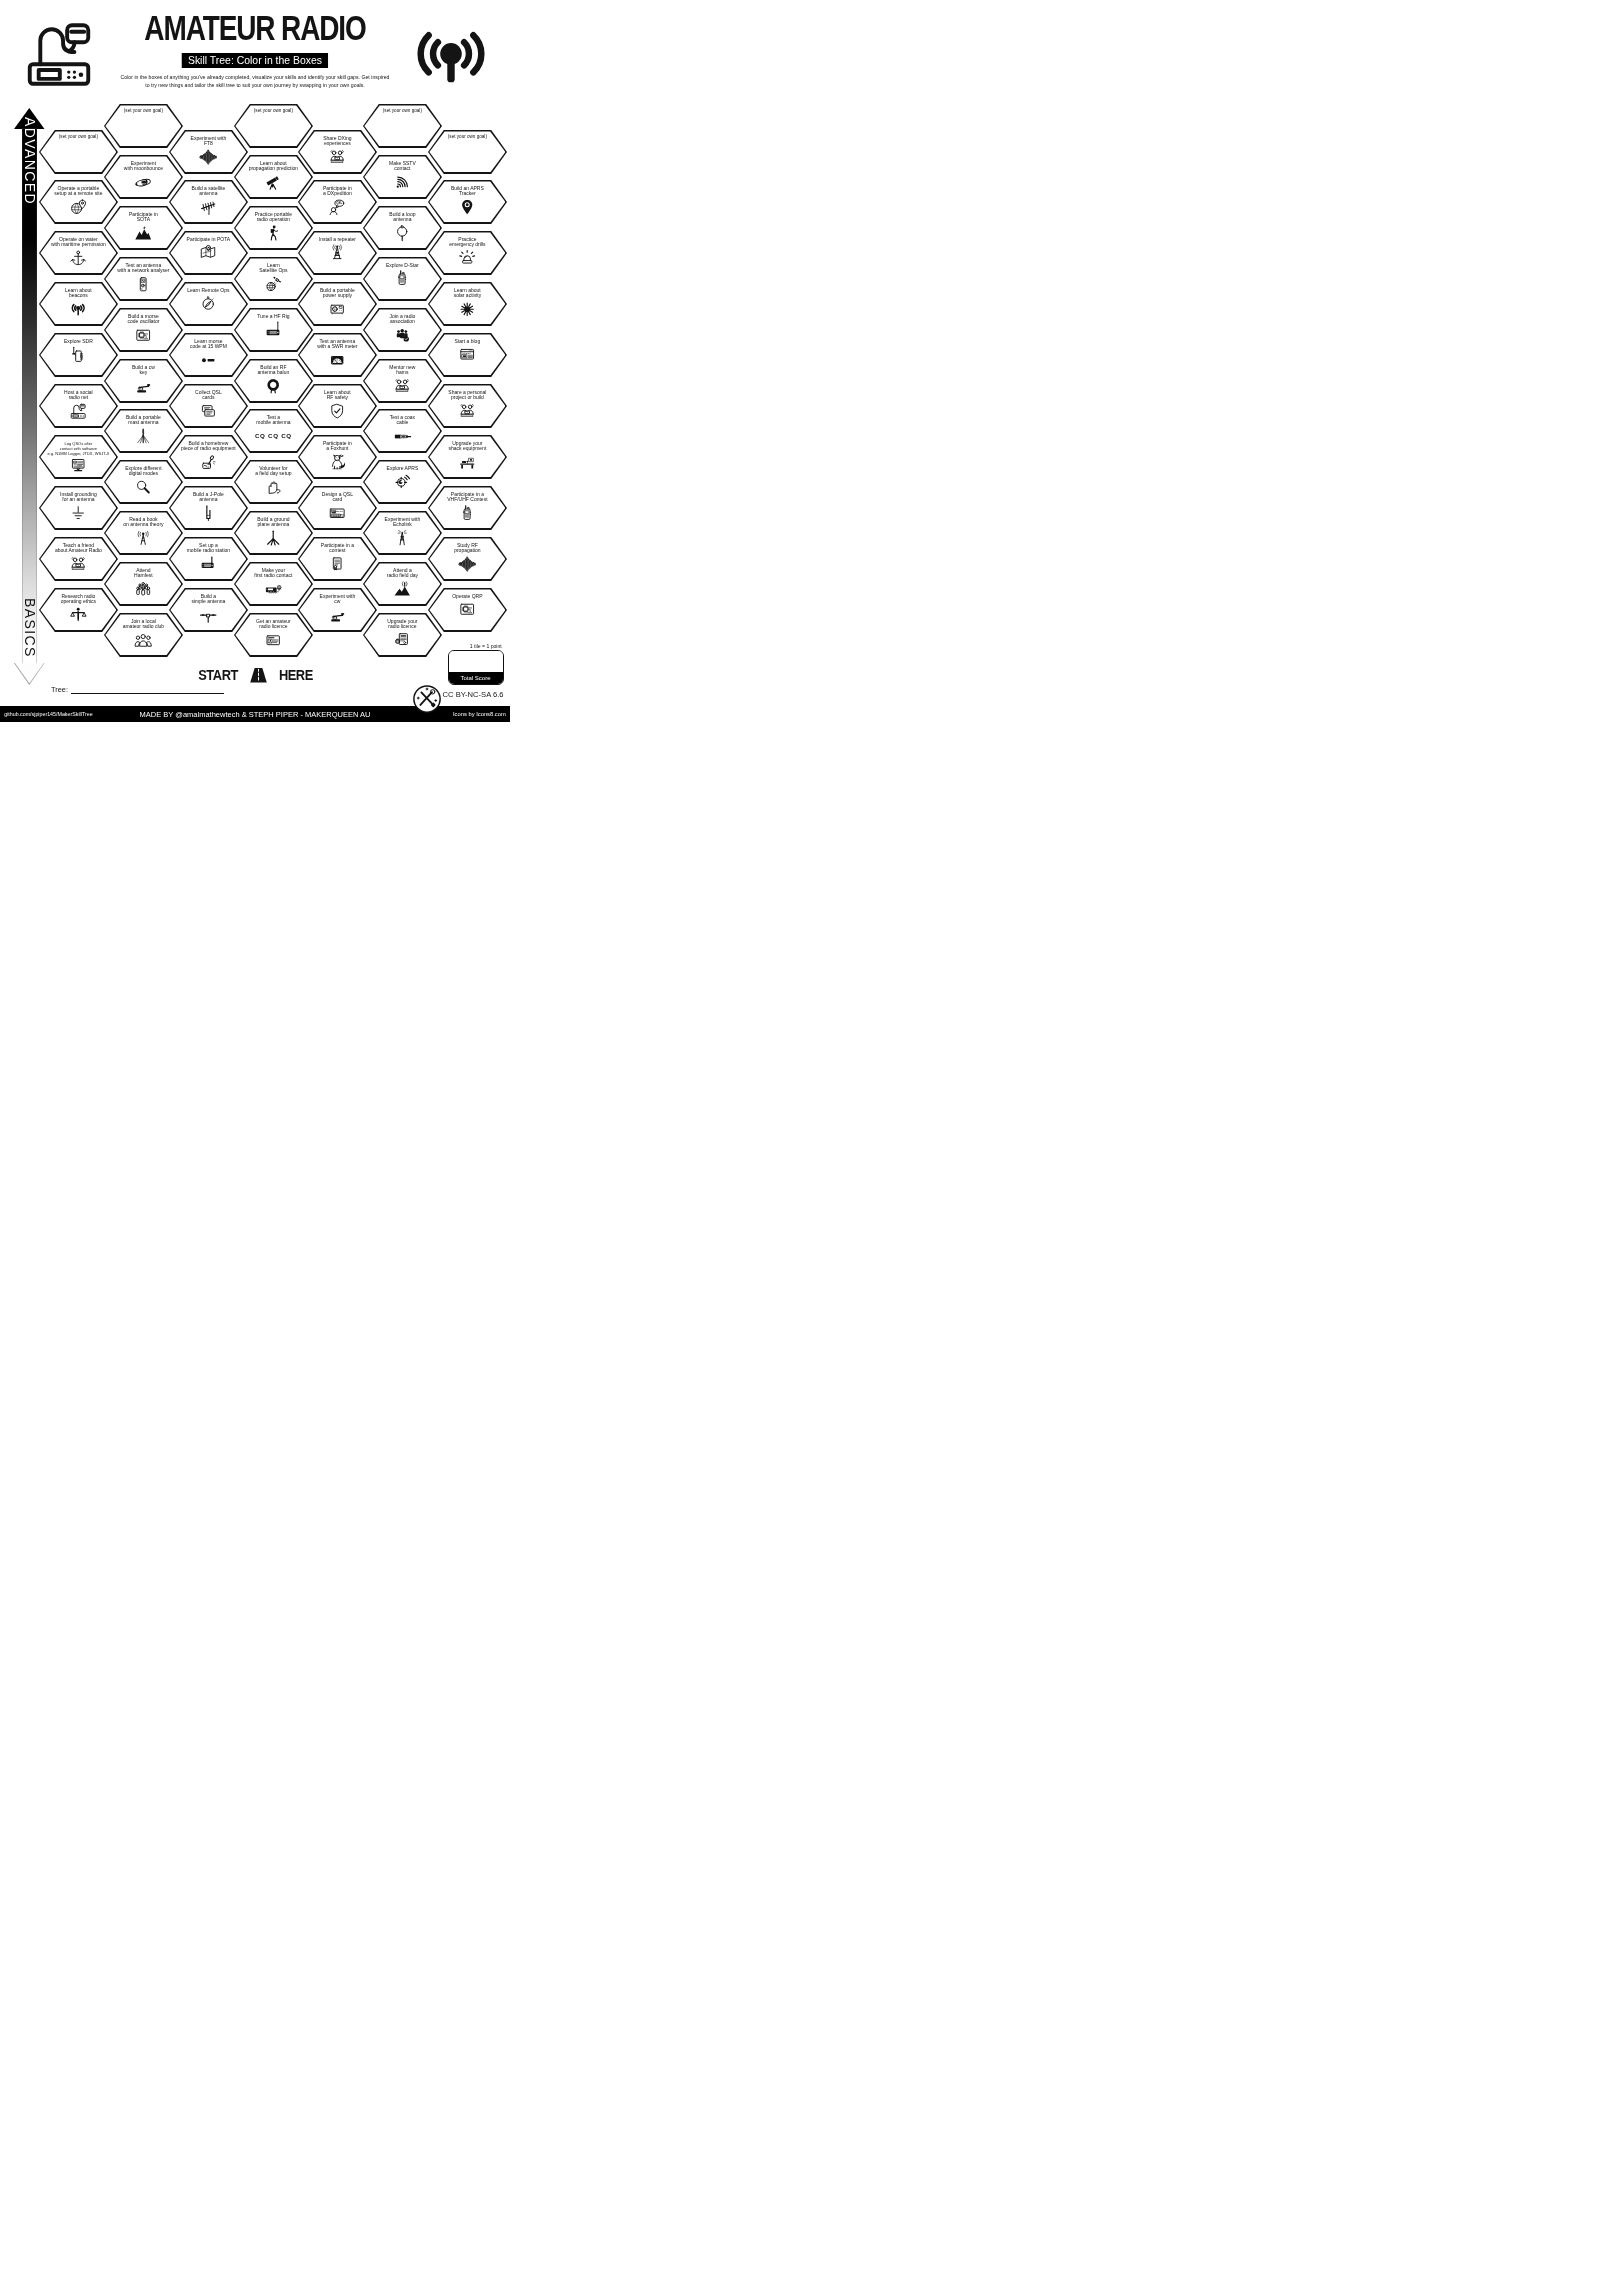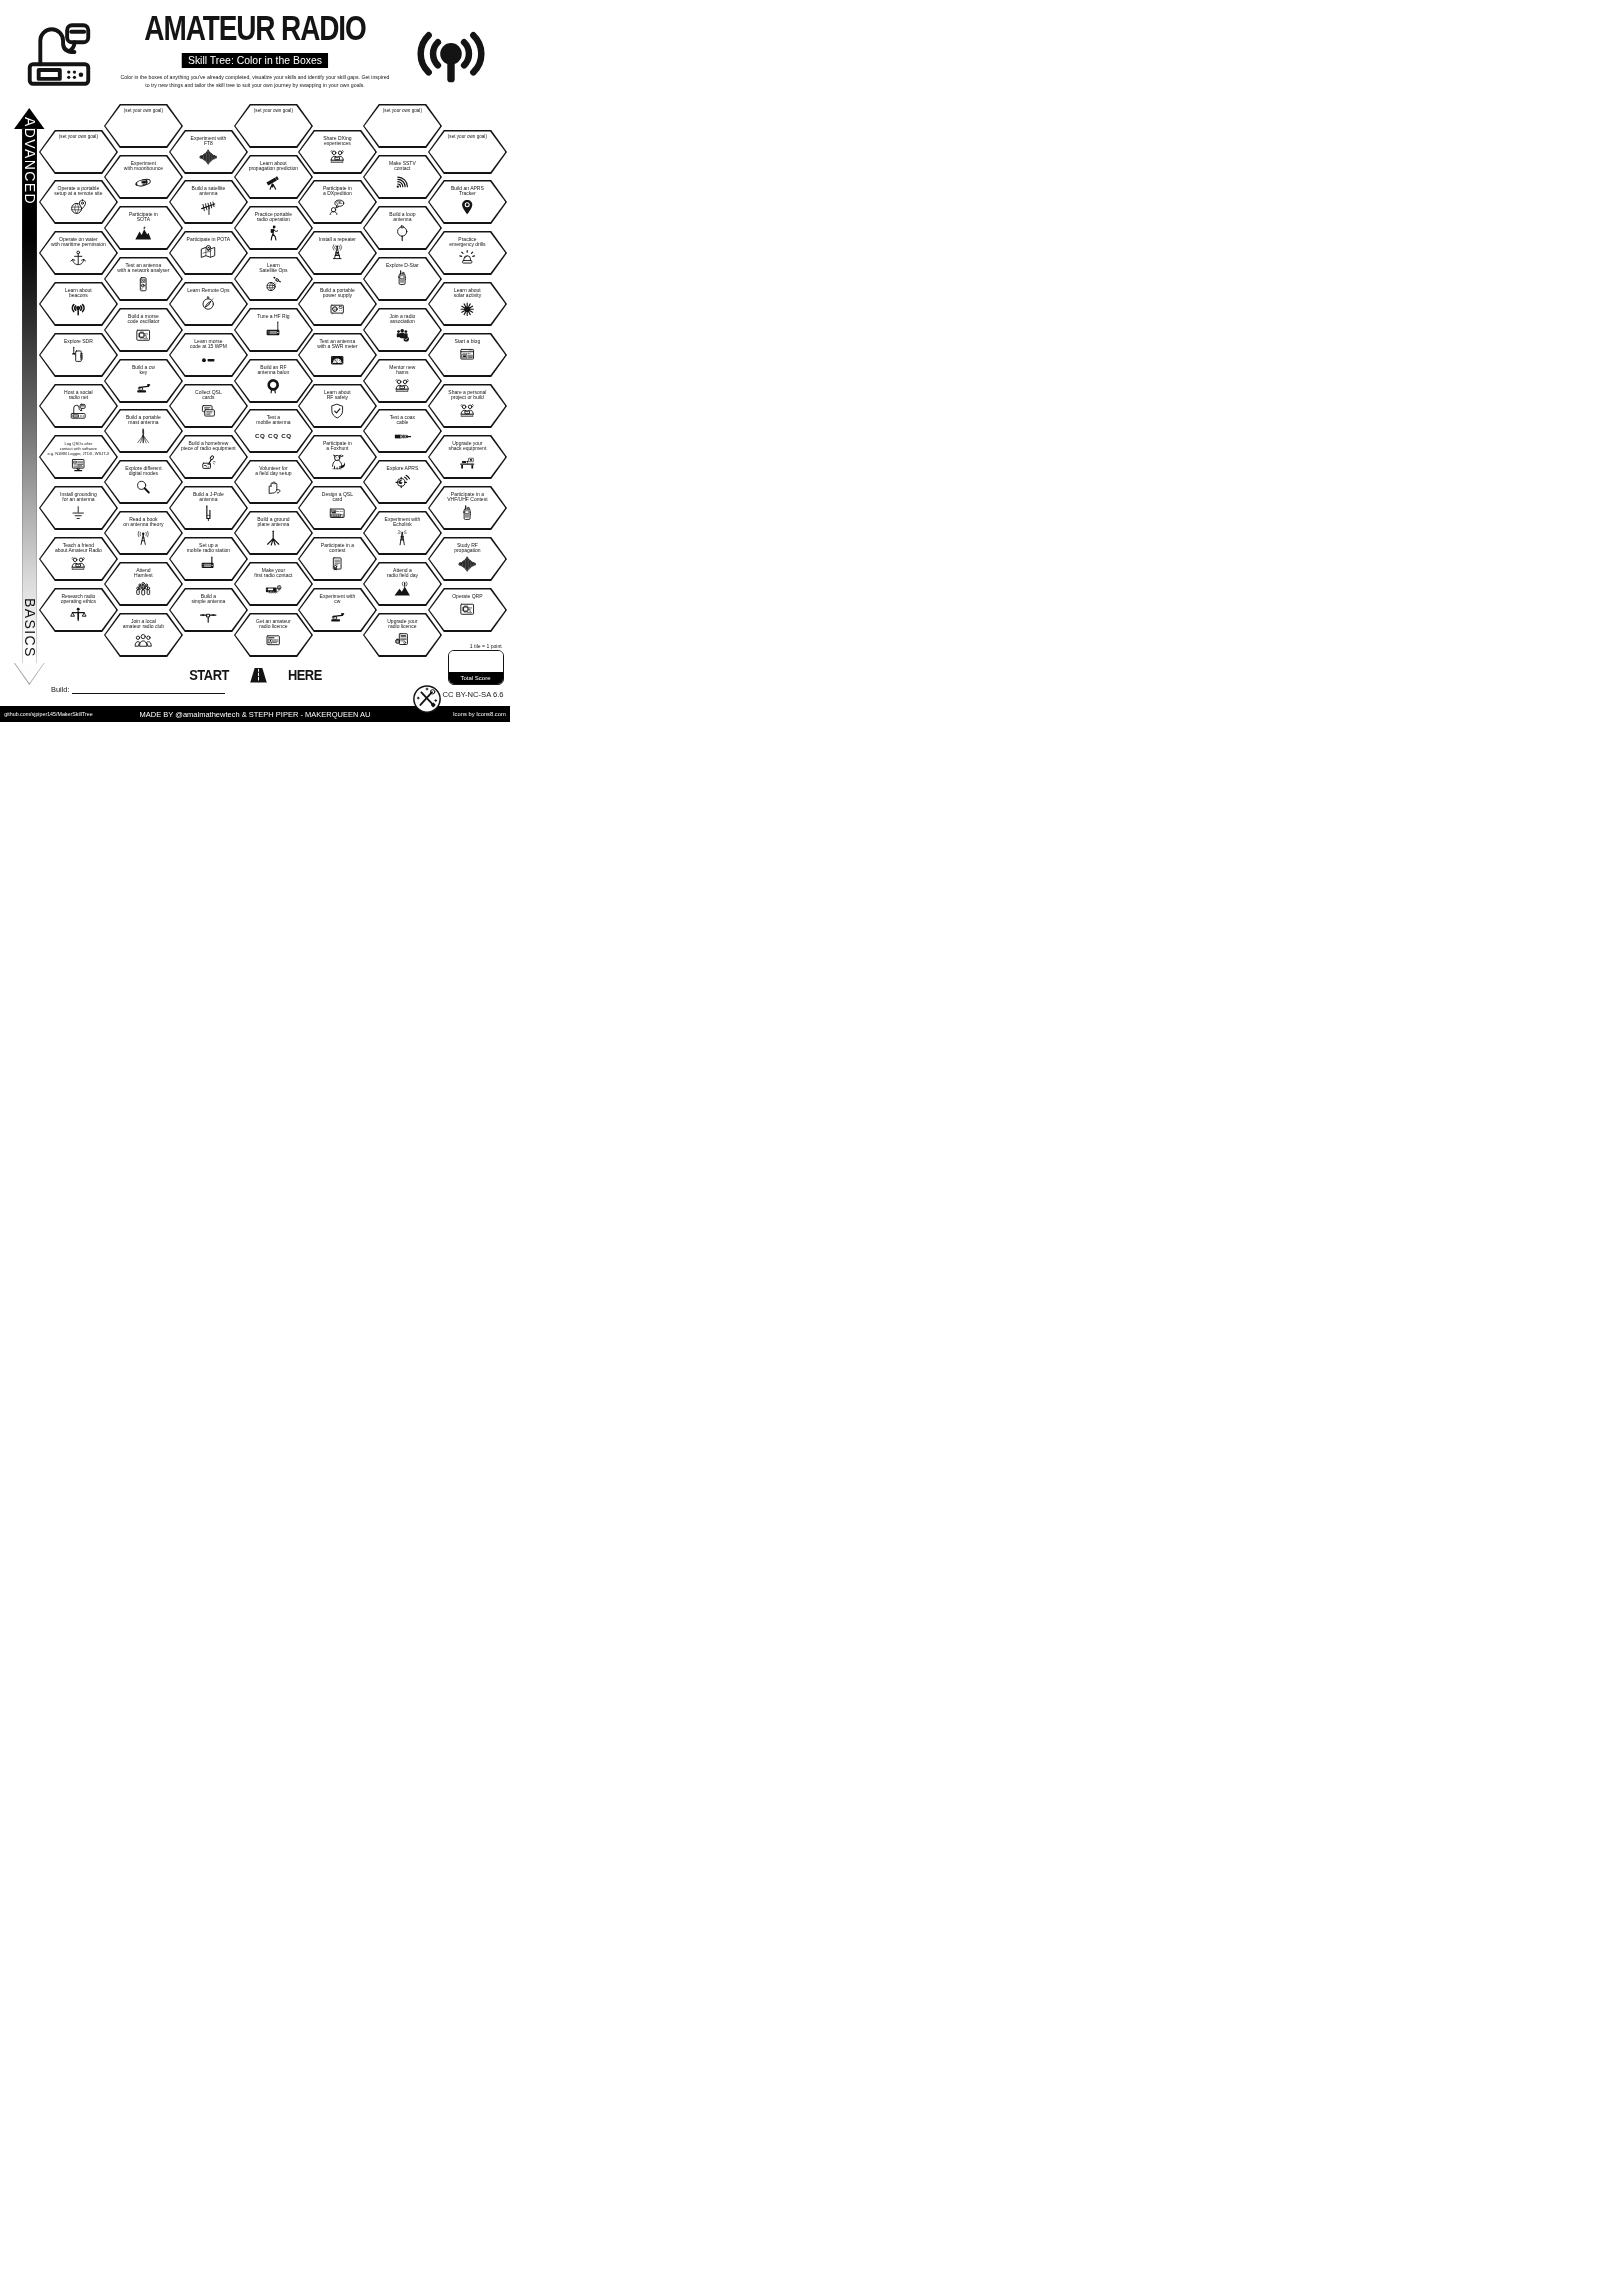--- a/index.html
+++ b/index.html
@@ -40,21 +40,21 @@
           clip-path:polygon(0% 50%,20% 0%,80% 0%,100% 50%,80% 100%,20% 100%);
           display:flex;flex-direction:column;align-items:center;}
   .hex-label{font-size:5px;line-height:1.18;text-align:center;white-space:pre-line;width:70px;
              margin-top:4.2px;flex:none;}
   .hex-label.goal{font-size:4.6px;margin-top:2.3px;}
   .hex-label.small{font-size:4px;line-height:1.28;}
   .ic{width:20.4px;height:18.5px;flex:none;margin-top:0.5px;}
   .cq{font-weight:bold;font-size:6.2px;letter-spacing:0.7px;margin-top:5.6px;}
 
   
-  .start{position:absolute;left:1px;right:0;top:665px;display:flex;justify-content:center;align-items:center;gap:17px;text-align:right;}
+  .start{position:absolute;left:1px;right:0;top:665px;display:flex;justify-content:center;align-items:center;gap:8px;text-align:right;}
   .start .word{font-size:14.3px;font-weight:800;transform:scaleX(.9);letter-spacing:-0.5px;}
   .start svg{width:21px;height:20.4px;}
   .nameline{position:absolute;left:51px;top:685px;display:flex;align-items:flex-end;gap:2.8px;}
   .nameline .nl{font-size:7.4px;}
   .nameline .rule{width:153px;border-bottom:0.7px solid #141414;height:8.3px;}
   .tilenote{position:absolute;right:8.3px;top:643px;font-size:5.1px;}
   .scorebox{position:absolute;right:6.5px;top:650px;width:54px;height:33px;border:0.9px solid #111;
             border-radius:6px;overflow:hidden;display:flex;flex-direction:column;}
   .scorebox .fill{flex:1;background:#fff;}
   .scorebox .bar{height:11.6px;background:#000;color:#fff;font-size:6px;display:flex;align-items:center;justify-content:center;}
@@ -1238,21 +1238,21 @@
 
   <div class="start">
     <span class="word">START</span>
     <svg viewBox="0 0 48 48">
         <use href="#g-road"></use>
       </svg>
     <span class="word">HERE</span>
   </div>
 
   <div class="nameline">
-    <span class="nl">Build:</span>
+    <span class="nl">Tree:</span>
     <span class="rule"></span>
   </div>
 
   <div class="tilenote">1 tile = 1 point</div>
   <div class="scorebox">
     <div class="fill"></div>
     <div class="bar">Total Score</div>
   </div>
   <div class="license">CC BY-NC-SA 6.6</div>
   <span class="i8logo">

